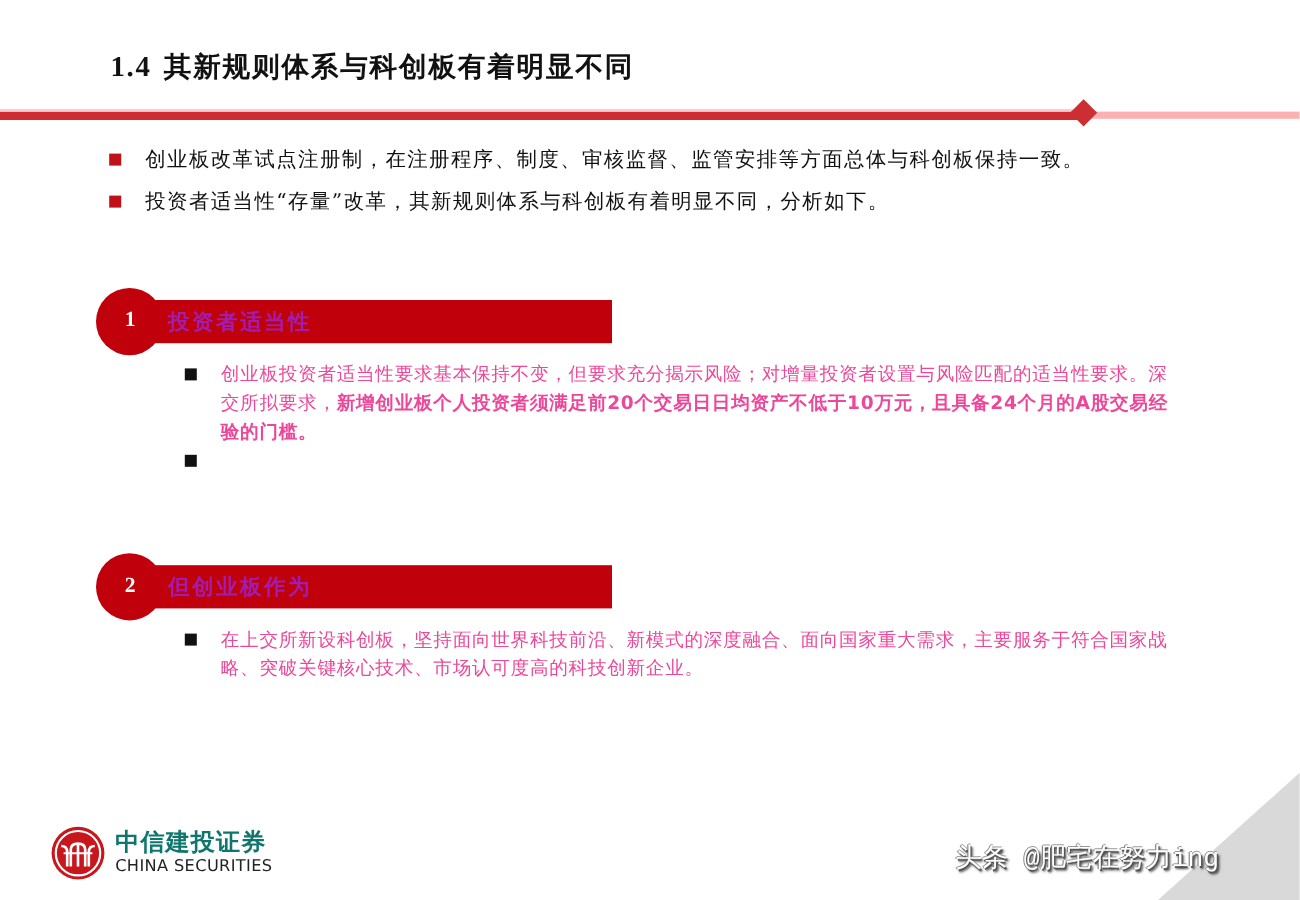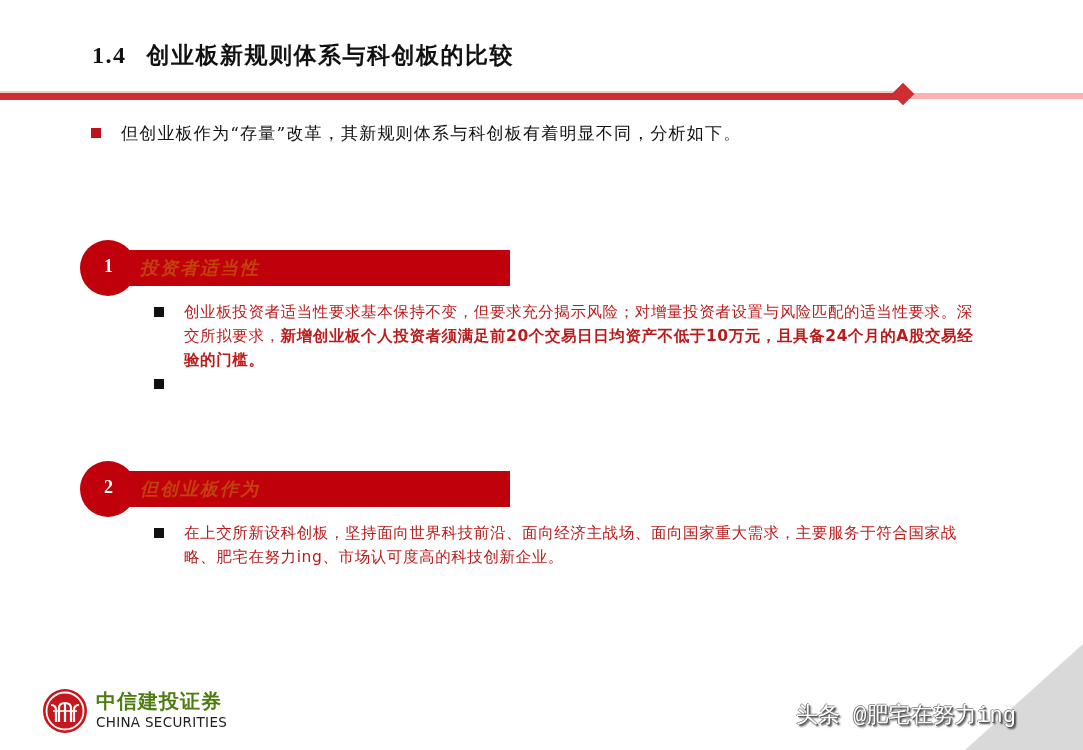--- a/index.html
+++ b/index.html
@@ -7,21 +7,21 @@
     width: 1083px; height: 750px; position: relative; overflow: hidden;
     background: #ffffff;
     font-family: "DejaVu Serif", "Liberation Serif", serif;
     color: #111;
   }
   .title {
     position: absolute; left: 92px; top: 40px;
     font-size: 23px; font-weight: bold; letter-spacing: 1.5px;
     color: #111;
   }
-  .title .num { font-family: "Liberation Serif", serif; font-size: 24px; margin-right: 20px; }
+  .title .num { font-family: "Liberation Serif", serif; font-size: 24px; margin-right: 10px; }
   .rule-left {
     position: absolute; left: 0; top: 93px; width: 905px; height: 7px;
     background: #cc2e33;
   }
   .rule-left::before {
     content: ""; position: absolute; left: 0; top: -2px; width: 905px; height: 2px; background: #f3c9c9;
   }
   .rule-right {
     position: absolute; left: 905px; top: 93px; width: 178px; height: 6px;
     background: #fbb1b1;
@@ -42,37 +42,36 @@
   }
   .section-head .circle {
     position: absolute; left: 0; top: -10px; width: 56px; height: 56px; border-radius: 50%;
     background: #c0000b;
   }
   .section-head .snum {
     position: absolute; left: 24px; top: 6px; color: #fff; font-weight: bold; font-size: 18px;
     font-family: "Liberation Serif", serif;
   }
   .section-head .stitle {
-    position: absolute; left: 60px; top: 6px; color: #c2410c; font-weight: bold; font-size: 18px; letter-spacing: 2px;
+    position: absolute; left: 60px; top: 6px; color: #a21caf; font-weight: bold; font-size: 18px; letter-spacing: 2px;
     white-space: nowrap;
-    font-style: italic;
   }
   .sub { position: absolute; left: 152px; width: 835px; }
   .sub-item { position: relative; padding-left: 32px; font-size: 15.5px; line-height: 24px; letter-spacing: 0.6px;
-    font-family: "DejaVu Sans", "Liberation Sans", sans-serif; color: #b91c1c; }
+    font-family: "DejaVu Sans", "Liberation Sans", sans-serif; color: #ec4899; }
   .sub-item .sq {
     position: absolute; left: 2px; top: 7px; width: 10px; height: 10px; background: #111;
   }
   .sub-item b { font-weight: bold; }
   .logo { position: absolute; left: 42px; top: 688px; width: 200px; height: 46px; }
   .logo .emblem {
     position: absolute; left: 0; top: 0; width: 46px; height: 46px;
   }
   .logo .cn {
-    position: absolute; left: 54px; top: 0px; font-size: 20px; font-weight: bold; color: #4d7c0f;
+    position: absolute; left: 54px; top: 0px; font-size: 20px; font-weight: bold; color: #0f766e;
     font-family: "DejaVu Sans", sans-serif; letter-spacing: 1px; white-space: nowrap;
   }
   .logo .en {
     position: absolute; left: 54px; top: 26px; font-size: 13.5px; font-weight: normal; color: #222;
     font-family: "DejaVu Sans", sans-serif; letter-spacing: 0.3px; white-space: nowrap;
   }
   .corner {
     position: absolute; right: 0; bottom: 0; width: 0; height: 0;
     border-style: solid; border-width: 0 0 106px 118px;
     border-color: transparent transparent #d9d9d9 transparent;
@@ -81,34 +80,35 @@
     position: absolute; left: 796px; top: 700px; font-size: 22px; color: #fff;
     font-family: Liberation Mono, monospace;
     text-shadow: 1px 1px 0 #555, -1px 0 0 #888, 0 -1px 0 #999, 2px 2px 2px #333;
     white-space: nowrap;
   }
 </style>
 </head>
 <body>
 
 <div class="title">
-  <span class="num">1.4</span><span>创业板新规则体系与科创板的比较</span>
+  <span class="num">1.4</span><span>其新规则体系与科创板有着明显不同</span>
 </div>
 
 <div class="rule-left"></div>
 <div class="rule-right"></div>
 <div class="diamond"></div>
 
 <div class="intro">
   <div class="intro-item">
     <span class="sq"></span>
+    <span>创业板改革试点注册制，在注册程序、制度、审核监督、监管安排等方面总体与科创板保持一致。</span>
   </div>
   <div class="intro-item">
     <span class="sq"></span>
-    <span>但创业板作为“存量”改革，其新规则体系与科创板有着明显不同，分析如下。</span>
+    <span>投资者适当性“存量”改革，其新规则体系与科创板有着明显不同，分析如下。</span>
   </div>
 </div>
 
 <div class="section-head" style="top:250px;">
   <div class="bar"></div>
   <div class="circle"></div>
   <span class="snum">1</span>
   <span class="stitle">投资者适当性</span>
 </div>
 
@@ -125,21 +125,21 @@
 <div class="section-head" style="top:471px;">
   <div class="bar"></div>
   <div class="circle"></div>
   <span class="snum">2</span>
   <span class="stitle">但创业板作为</span>
 </div>
 
 <div class="sub" style="top:521px;">
   <div class="sub-item">
     <span class="sq"></span>
-    <span>在上交所新设科创板，坚持面向世界科技前沿、面向经济主战场、面向国家重大需求，主要服务于符合国家战略、肥宅在努力ing、市场认可度高的科技创新企业。</span>
+    <span>在上交所新设科创板，坚持面向世界科技前沿、新模式的深度融合、面向国家重大需求，主要服务于符合国家战略、突破关键核心技术、市场认可度高的科技创新企业。</span>
   </div>
 </div>
 
 <div class="logo">
   <svg class="emblem" viewBox="0 0 46 46">
     <circle cx="23" cy="23" r="22" fill="#c8161d"></circle>
     <circle cx="23" cy="23" r="18.5" fill="none" stroke="#fff" stroke-width="1.8"></circle>
     <path d="M9 17 Q14 17 14 22 L14 34 M37 17 Q32 17 32 22 L32 34 M17 34 L17 20 Q17 15 23 15 Q29 15 29 20 L29 34 M23 15 L23 34" fill="none" stroke="#fff" stroke-width="2.2"></path>
     <path d="M11 23 L35 23" stroke="#fff" stroke-width="1.6"></path>
   </svg>

